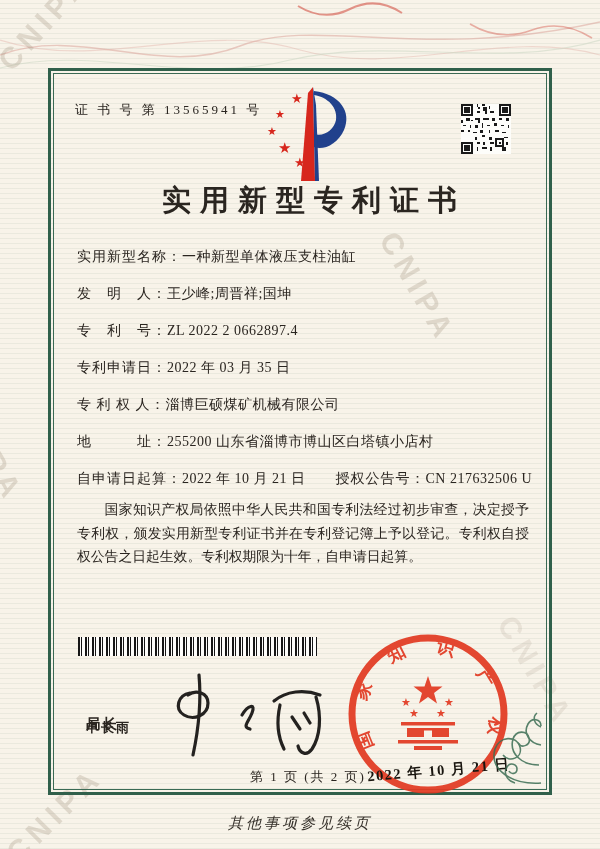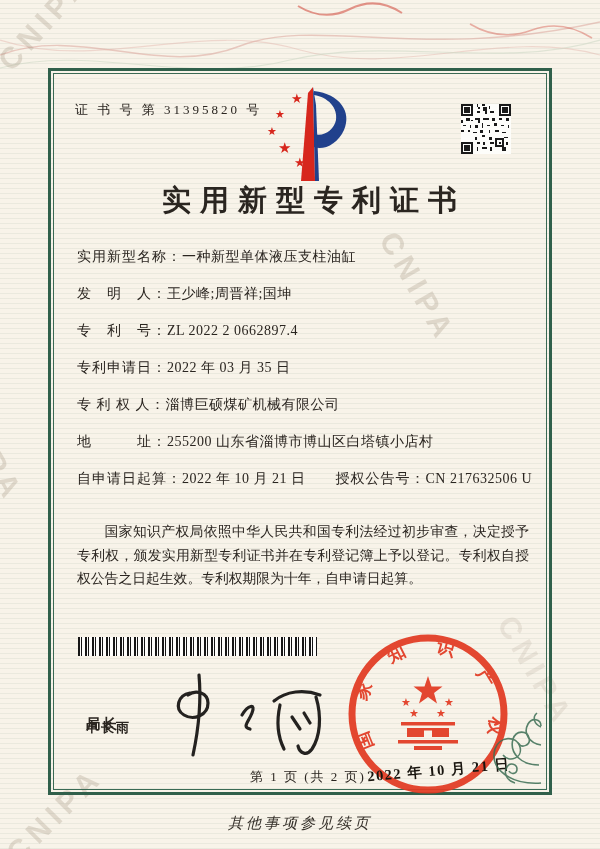--- a/index.html
+++ b/index.html
@@ -42,21 +42,21 @@
     font-size:29px; font-weight:bold; letter-spacing:9px; text-indent:9px;padding-left:19px;
   }
 
   .fields{position:absolute; left:26px; right:24px; top:178px; font-size:14px;}
   .field-row{margin-bottom:22px; line-height:15px; white-space:nowrap;}
   .f-label{letter-spacing:1px;}
   .f-value{letter-spacing:0.5px;}
   .f-label2{margin-left:30px;}
 
   .body-text{
-    position:absolute; left:26px; right:20px; top:449px;
+    position:absolute; left:26px; right:20px; top:427px;
     font-size:13.8px; line-height:23.5px; text-align:justify;
   }
   .body-text p{margin:0; text-indent:2em;}
 
   .barcode{
     position:absolute; left:27px; top:566px; width:239px; height:19px;
     background:repeating-linear-gradient(90deg,
       #161616 0 2px, #fdfdfb 2px 3px,
       #161616 3px 4px, #fdfdfb 4px 7px,
       #161616 7px 9px, #fdfdfb 9px 10px,
@@ -98,21 +98,21 @@
 
   <span class="wm wm1">CNIPA</span>
   <span class="wm wm2">CNIPA</span>
   <span class="wm wm3">CNIPA</span>
   <span class="wm wm4">CNIPA</span>
   <span class="wm wm5">CNIPA</span>
 
   <div class="frame">
     <div class="frame-inner-line"></div>
 
-    <div class="cert-no">证 书 号 第 31395820 号</div>
+    <div class="cert-no">证 书 号 第 13565941 号</div>
 
     <svg class="logo" width="100" height="100" viewBox="0 0 100 100">
       <g fill="#d7271d" font-family="'DejaVu Sans',sans-serif">
         <text x="30" y="18" font-size="13">★</text>
         <text x="14" y="33" font-size="11">★</text>
         <text x="6" y="50" font-size="11">★</text>
         <text x="17" y="68" font-size="15">★</text>
         <text x="33" y="82" font-size="13">★</text>
       </g>
       <path d="M53 6 c26 3 38 21 30 39 c-6 14 -21 21 -30 17 l0 -13 c10 3 20 -4 22 -14 c2 -12 -8 -23 -22 -25 z" fill="#21418c"></path>

